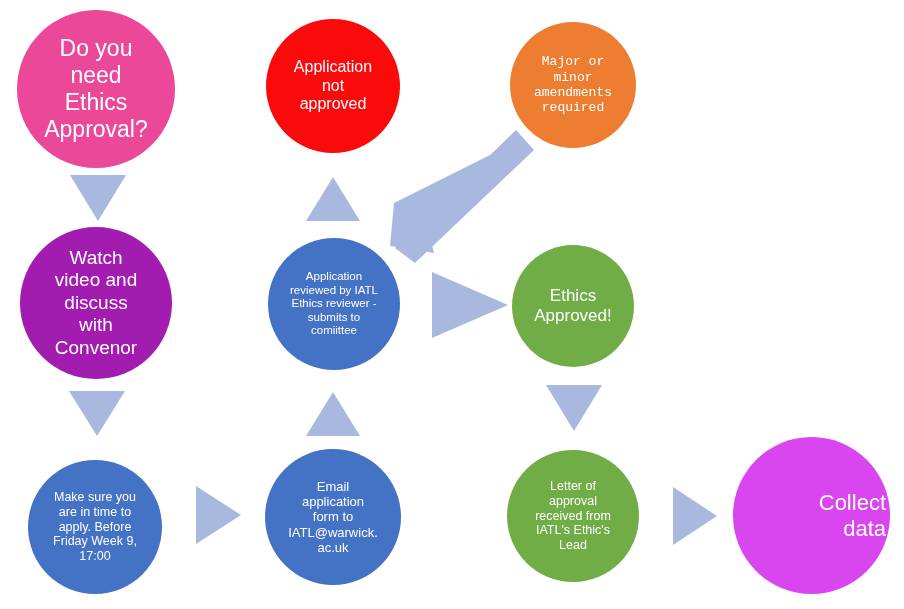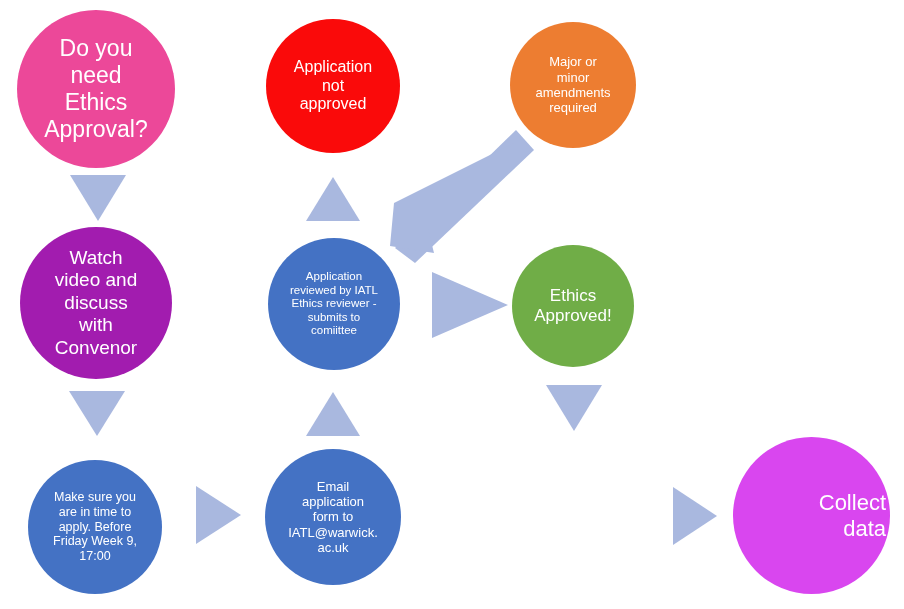--- a/index.html
+++ b/index.html
@@ -109,21 +109,21 @@
 Ethics
 Approval?</span>
   </div>
 
   <div class="node" style="left: 266px; top: 19px; width: 134px; height: 134px; background: rgb(250, 10, 10); font-size: 16px;">
     <span class="label">Application
 not
 approved</span>
   </div>
 
-  <div class="node" style="left: 510px; top: 22px; width: 126px; height: 126px; background: rgb(237, 125, 49); font-size: 13px;">
+  <div class="node" style="left: 510px; top: 22px; width: 126px; height: 126px; background: rgb(237, 125, 49); font-size: 13px; font-family: Liberation Mono, monospace;">
     <span class="label">Major or
 minor
 amendments
 required</span>
   </div>
 
   <div class="node" style="left: 20px; top: 227px; width: 152px; height: 152px; background: #a21caf; font-size: 19px;">
     <span class="label">Watch
 video and
 discuss
@@ -153,19 +153,26 @@
   </div>
 
   <div class="node" style="left: 265px; top: 449px; width: 136px; height: 136px; background: rgb(68, 114, 196); font-size: 13px; justify-content: center;">
     <span class="label">Email
 application
 form to
 IATL@warwick.
 ac.uk</span>
   </div>
 
+  <div class="node" style="left: 507px; top: 450px; width: 132px; height: 132px; background: rgb(112, 173, 71); font-size: 12.5px;">
+    <span class="label">Letter of
+approval
+received from
+IATL's Ethic's
+Lead</span>
+  </div>
 
   <div class="node" style="left: 733px; top: 437px; width: 157px; height: 157px; background: #d946ef; font-size: 22px; text-align: right;">
     <span class="label">Collect
 data</span>
   </div>
 
 </div>
 
 </body></html>

